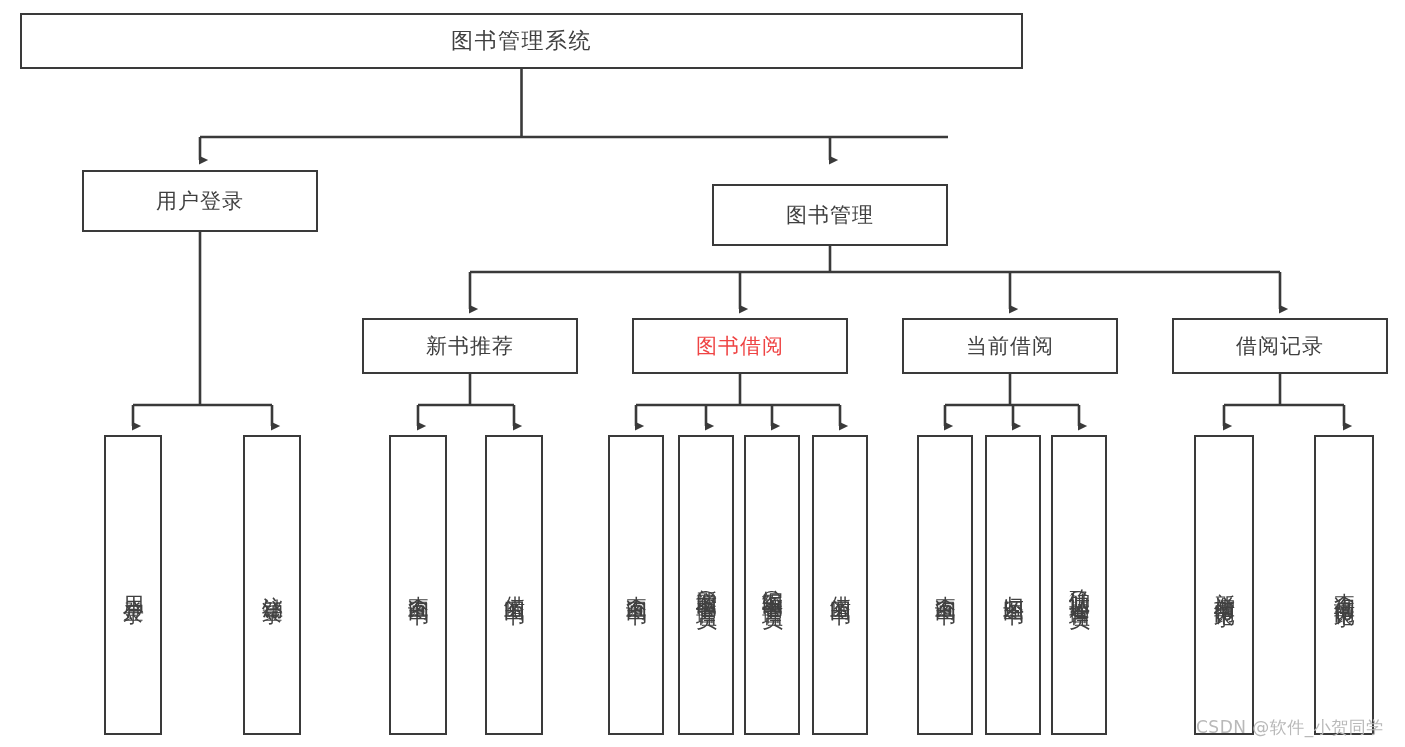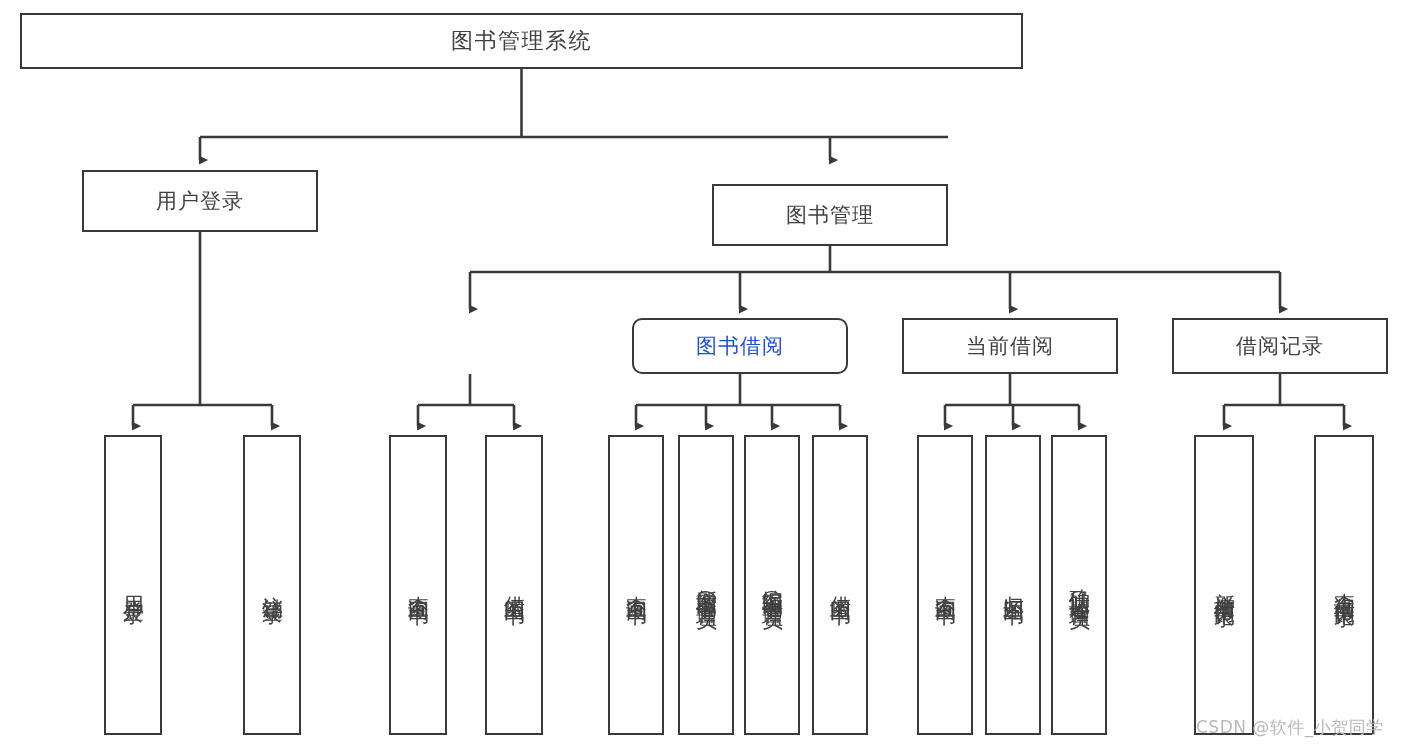--- a/index.html
+++ b/index.html
@@ -116,21 +116,24 @@
     <span>图书管理系统</span>
   </div>
 
   <div class="node h" style="left: 82px; top: 170px; width: 236px; height: 62px; border-color: rgb(58, 58, 58); color: rgb(64, 64, 64);">
     <span>用户登录</span>
   </div>
   <div class="node h" style="left: 712px; top: 184px; width: 236px; height: 62px; border-color: rgb(58, 58, 58); color: rgb(64, 64, 64);">
     <span>图书管理</span>
   </div>
 
-  <div class="node h" style="left: 632px; top: 318px; width: 216px; height: 56px; border-color: rgb(58, 58, 58); color: #1d4ed8; border-radius: 10px;">
+  <div class="node h" style="left: 362px; top: 318px; width: 216px; height: 56px; border-color: rgb(58, 58, 58); color: rgb(64, 64, 64);">
+    <span>新书推荐</span>
+  </div>
+  <div class="node h" style="left: 632px; top: 318px; width: 216px; height: 56px; border-color: rgb(58, 58, 58); color: #ef4444;">
     <span>图书借阅</span>
   </div>
   <div class="node h" style="left: 902px; top: 318px; width: 216px; height: 56px; border-color: rgb(58, 58, 58); color: rgb(64, 64, 64); font-family: Liberation Serif, serif;">
     <span>当前借阅</span>
   </div>
   <div class="node h" style="left: 1172px; top: 318px; width: 216px; height: 56px; border-color: rgb(58, 58, 58); color: rgb(64, 64, 64); align-items: center;">
     <span>借阅记录</span>
   </div>
 
   <div class="node v" style="left: 104px; top: 435px; width: 58px; height: 300px; border-color: rgb(58, 58, 58); color: rgb(64, 64, 64);">

